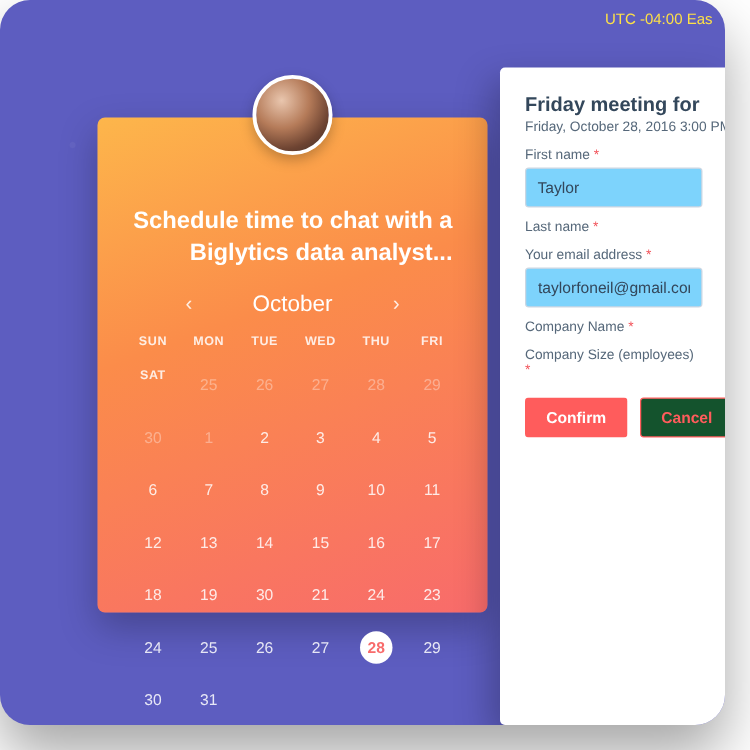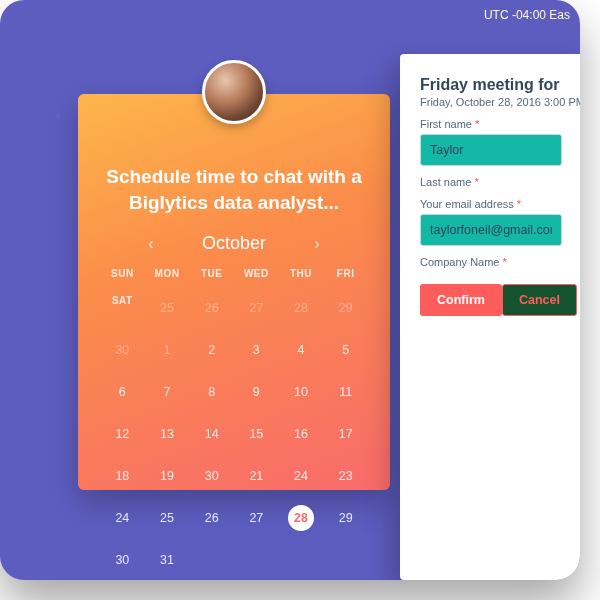--- a/index.html
+++ b/index.html
@@ -14,40 +14,40 @@
   .bg-lines {
     position: absolute; inset: 0;
     background:
       radial-gradient(circle at 10% 20%, rgba(255,255,255,0.08) 2px, transparent 3px),
       radial-gradient(circle at 30% 60%, rgba(255,255,255,0.08) 2px, transparent 3px),
       radial-gradient(circle at 70% 30%, rgba(255,255,255,0.08) 2px, transparent 3px);
     opacity: 0.6;
   }
   .tz {
     position: absolute; top: 8px; right: 10px;
-    color: #fef9c3; font-size: 12px; text-align: center;
+    color: #fde047; font-size: 12px; text-align: center;
   }
   .cal-card {
     position: absolute; left: 78px; top: 94px;
     width: 312px; height: 396px;
     border-radius: 6px;
     background: linear-gradient(160deg, #fdb64b 0%, #fb8c4a 40%, #f86b6b 100%);
     box-shadow: 0 12px 30px rgba(0,0,0,0.25);
     padding: 70px 22px 20px 22px;
     color: #fff;
   }
   .avatar {
     position: absolute; top: -34px; left: 50%; transform: translateX(-50%);
     width: 64px; height: 64px; border-radius: 50%;
     background: radial-gradient(circle at 35% 30%, #e9c6ae 0%, #b57b59 40%, #6e4432 70%, #3b2a24 100%);
     border: 3px solid #fff;
     box-shadow: 0 4px 10px rgba(0,0,0,0.25);
   }
   .headline {
-    text-align: center; font-weight: 700; font-size: 19px; line-height: 1.35;
+    text-align: right; font-weight: 700; font-size: 19px; line-height: 1.35;
     padding: 0 6px 18px 6px;
   }
   .month-row {
     display: flex; align-items: center; justify-content: center; gap: 42px;
     font-size: 18px; font-weight: 500; margin-bottom: 14px;
   }
   .chev {
     width: 18px; height: 18px; display: inline-flex; align-items: center; justify-content: center;
     color: rgba(255,255,255,0.85); cursor: pointer; font-size: 16px;
   }
@@ -71,23 +71,23 @@
     padding: 22px 18px 18px 20px;
     border-radius: 4px 0 0 4px;
     overflow: hidden;
   }
   .form-title { font-size: 16px; font-weight: 700; color: #33475b; margin-bottom: 2px; white-space: nowrap; }
   .form-sub { font-size: 11px; color: #56687a; margin-bottom: 8px; white-space: nowrap; }
   .lbl { font-size: 11px; color: #56687a; margin-top: 10px; margin-bottom: 4px; display:block; }
   .req { color: #f2545b; }
   .inp {
     width: 100%; padding: 8px 9px; font-size: 12.5px; color: #33475b;
-    border: 1px solid #cbd6e2; border-radius: 3px; background:#14b8a6;
+    border: 1px solid #cbd6e2; border-radius: 3px; background:#7dd3fc;
   }
-  .btns { display: flex; gap: 0; margin-top: 16px; }
+  .btns { display: flex; gap: 10px; margin-top: 16px; }
   .btn {
     padding: 8px 16px; font-size: 12.5px; font-weight: 600; border-radius: 3px; cursor: pointer;
     border: 1px solid transparent;
   }
   .btn-primary { background: #ff5c5c; color: #fff; }
   .btn-secondary { background: #14532d; color: #ff5c5c; border: 1px solid #ff5c5c; }
 </style>
 </head>
 <body>
 
@@ -158,19 +158,20 @@
     <label class="lbl"><span>First name</span> <span class="req">*</span></label>
     <input class="inp" value="Taylor" style="">
 
     <label class="lbl"><span>Last name</span> <span class="req">*</span></label>
 
     <label class="lbl"><span>Your email address</span> <span class="req">*</span></label>
     <input class="inp" value="taylorfoneil@gmail.com" style="">
 
     <label class="lbl"><span>Company Name</span> <span class="req">*</span></label>
 
+    <label class="lbl"><span>Company Size (employees)</span> <span class="req">*</span></label>
 
     <div class="btns">
       <button class="btn btn-primary">Confirm</button>
       <button class="btn btn-secondary">Cancel</button>
     </div>
   </div>
 </div>
 
 </body></html>

